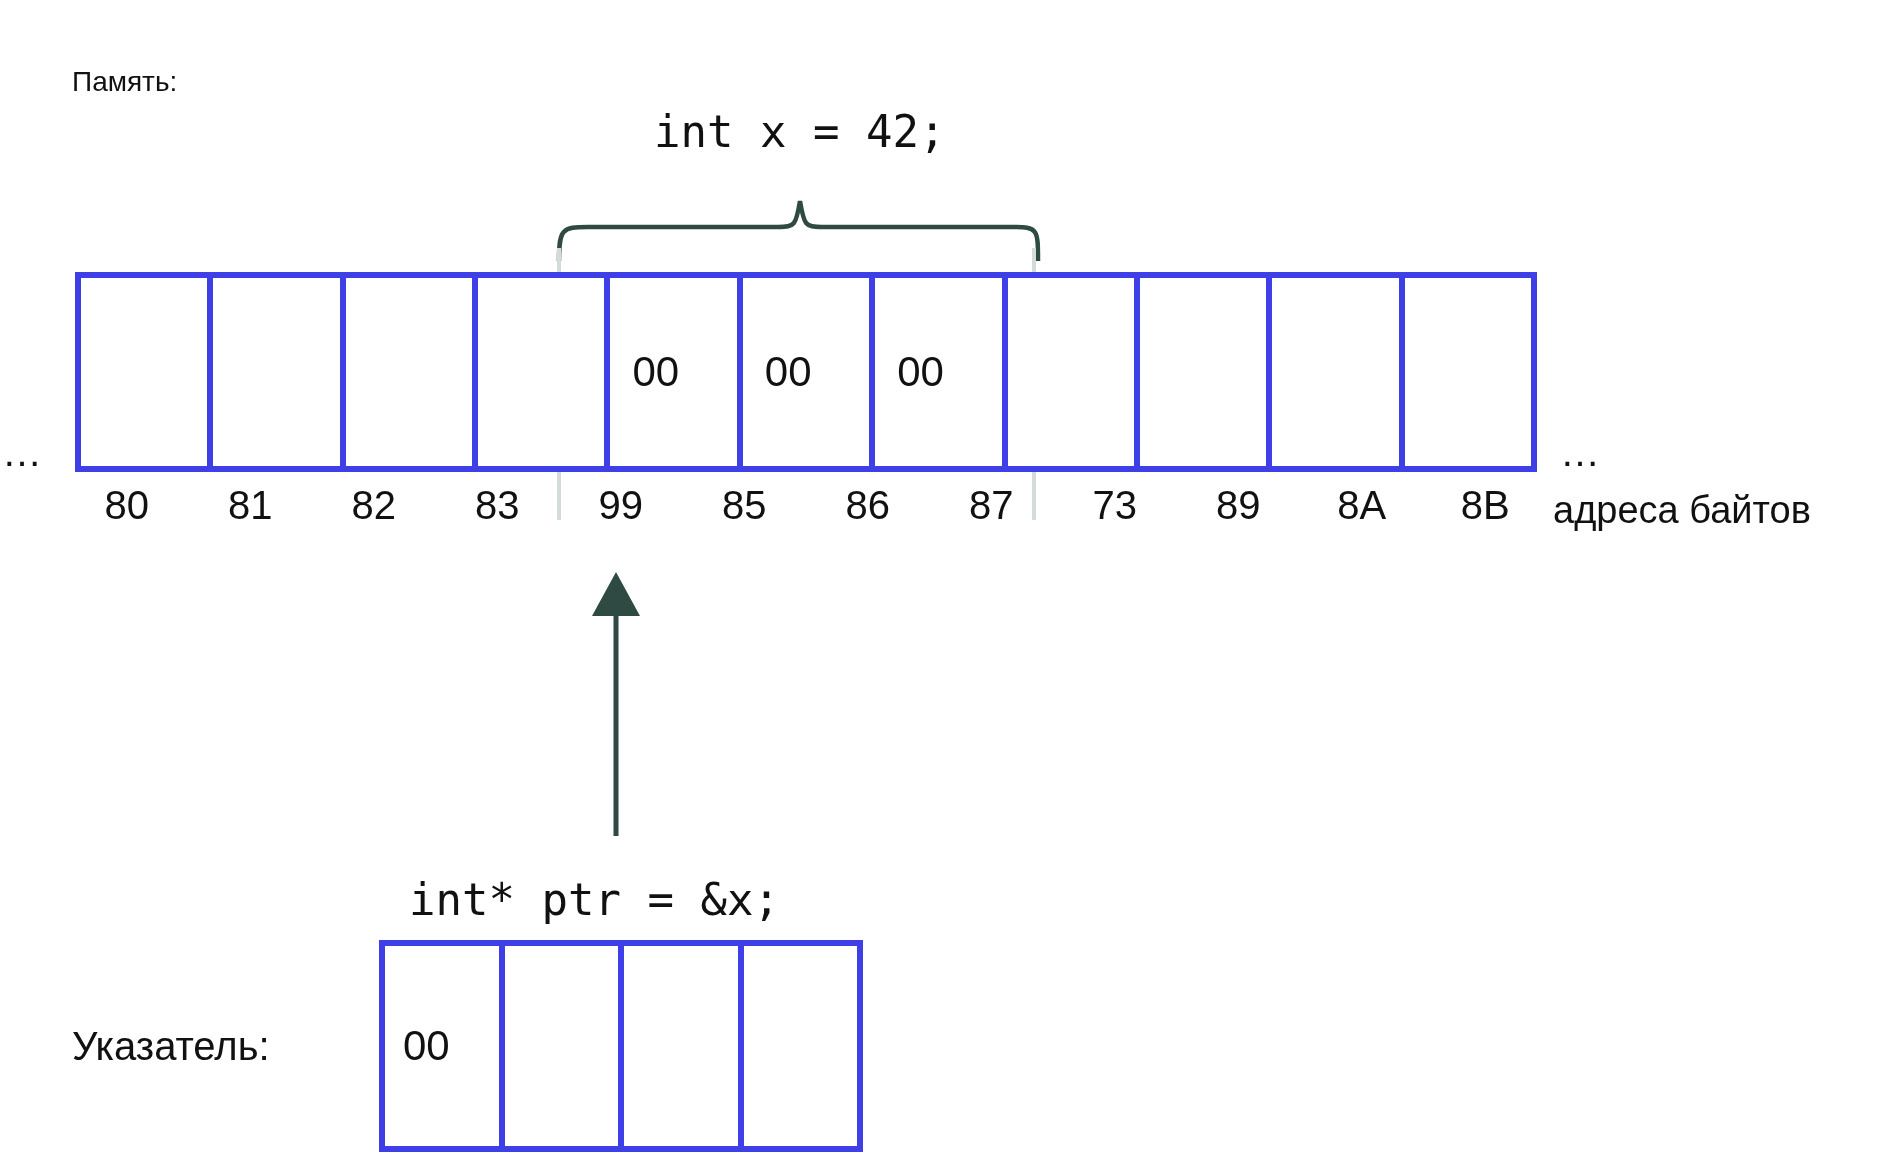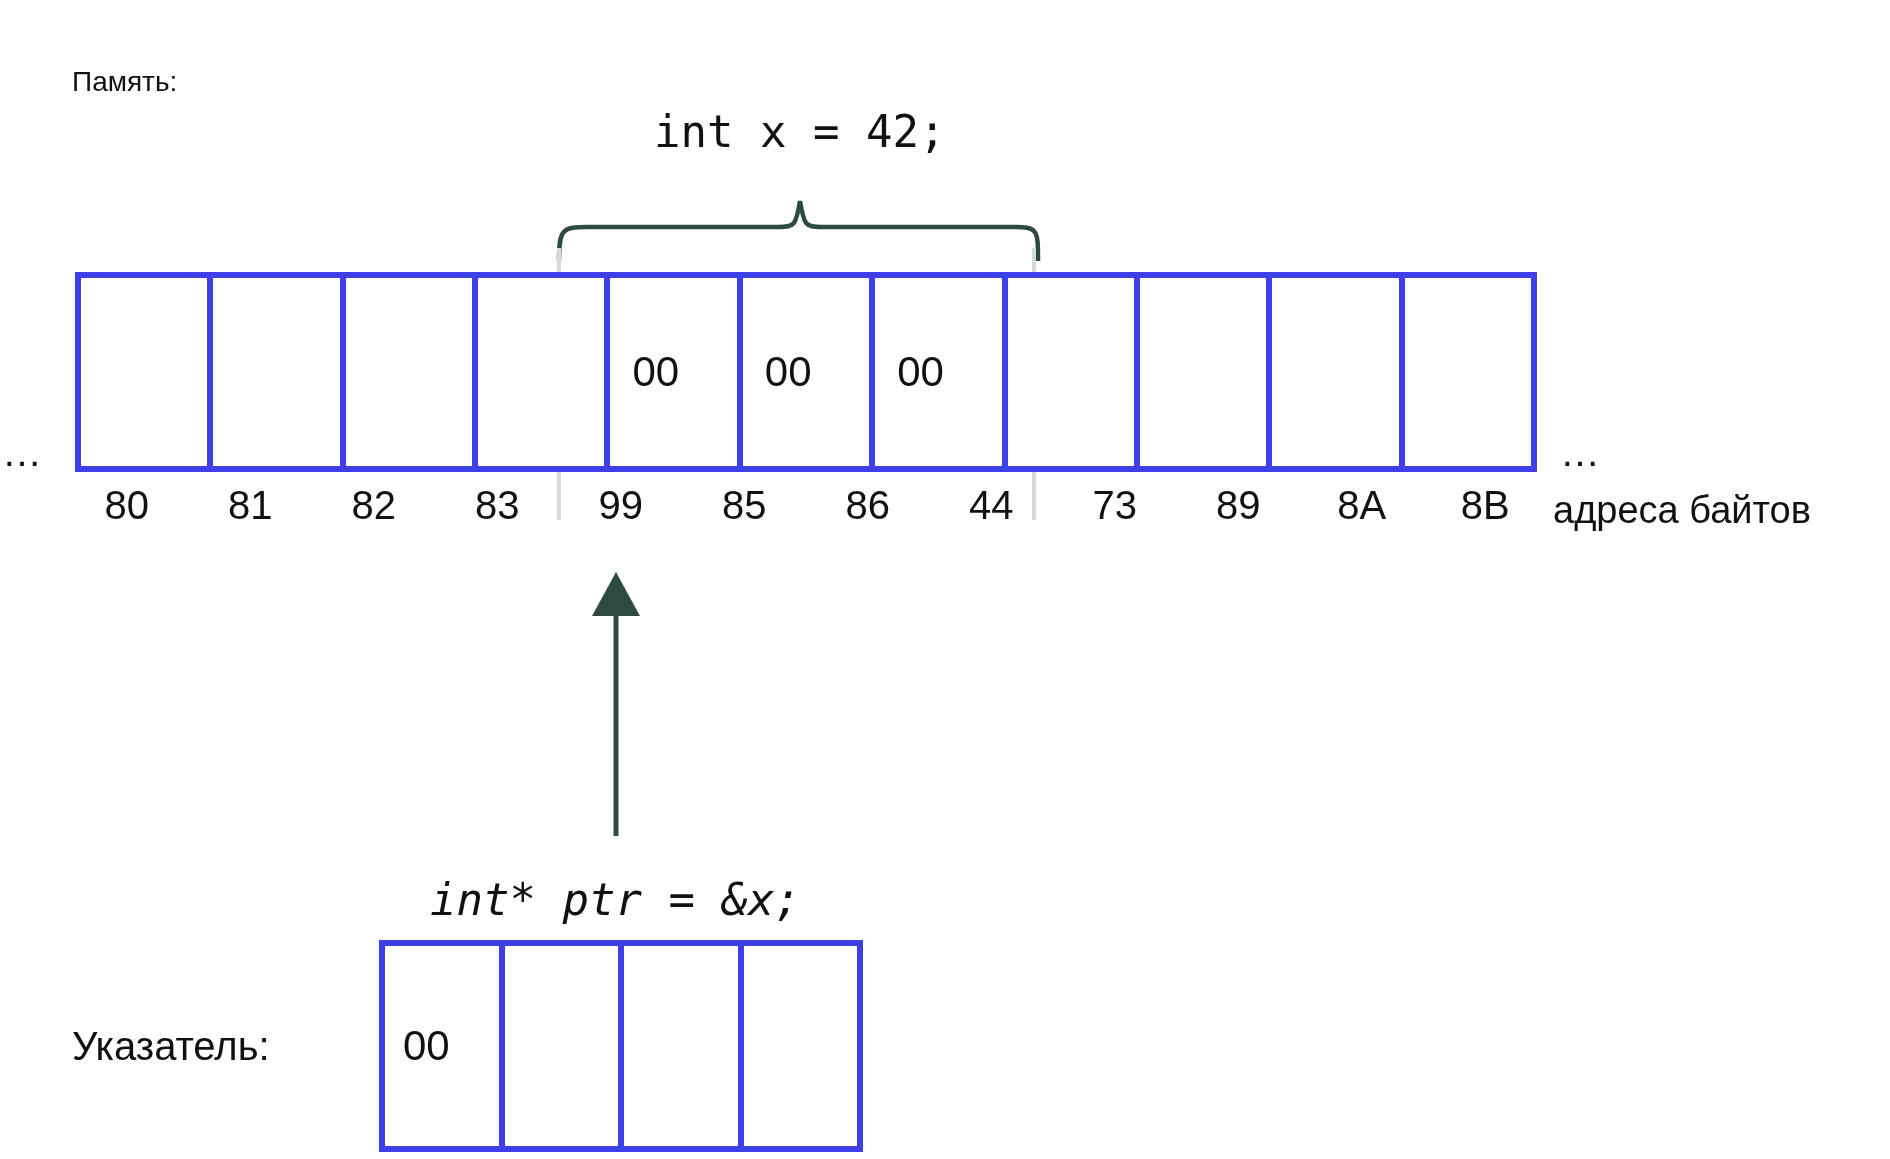--- a/index.html
+++ b/index.html
@@ -43,21 +43,21 @@
 
   
   .code-caption {
     font-family: "DejaVu Sans Mono", "Liberation Mono", monospace;
     font-size: 44px;
     line-height: 1;
     white-space: pre;
     color: #111111;
   }
   #decl-int-x { left: 654px; top: 110px; }
-  #decl-int-ptr { left: 430px; top: 878px; font-style: italic; }
+  #decl-int-ptr { left: 409px; top: 878px; }
 
   
   .ellipsis {
     font-size: 40px;
     line-height: 1;
     color: #111111;
     letter-spacing: 2px;
   }
   #ellipsis-left  { left: 2px;    top: 432px; }
   #ellipsis-right { left: 1560px; top: 432px; }
@@ -206,21 +206,21 @@
   </div>
 
 <div class="abs" id="address-row">
     <div class="addr-label">80</div>
     <div class="addr-label">81</div>
     <div class="addr-label">82</div>
     <div class="addr-label">83</div>
     <div class="addr-label">99</div>
     <div class="addr-label">85</div>
     <div class="addr-label">86</div>
-    <div class="addr-label">44</div>
+    <div class="addr-label">87</div>
     <div class="addr-label">73</div>
     <div class="addr-label">89</div>
     <div class="addr-label">8A</div>
     <div class="addr-label">8B</div>
   </div>
 
 <div class="abs" id="bytes-caption">адреса байтов</div>
 
 <svg class="abs" id="pointer-arrow" viewBox="0 0 64 268" xmlns="http://www.w3.org/2000/svg">
   <line x1="32" y1="268" x2="32" y2="40" stroke="#2e4a42" stroke-width="5"></line>

